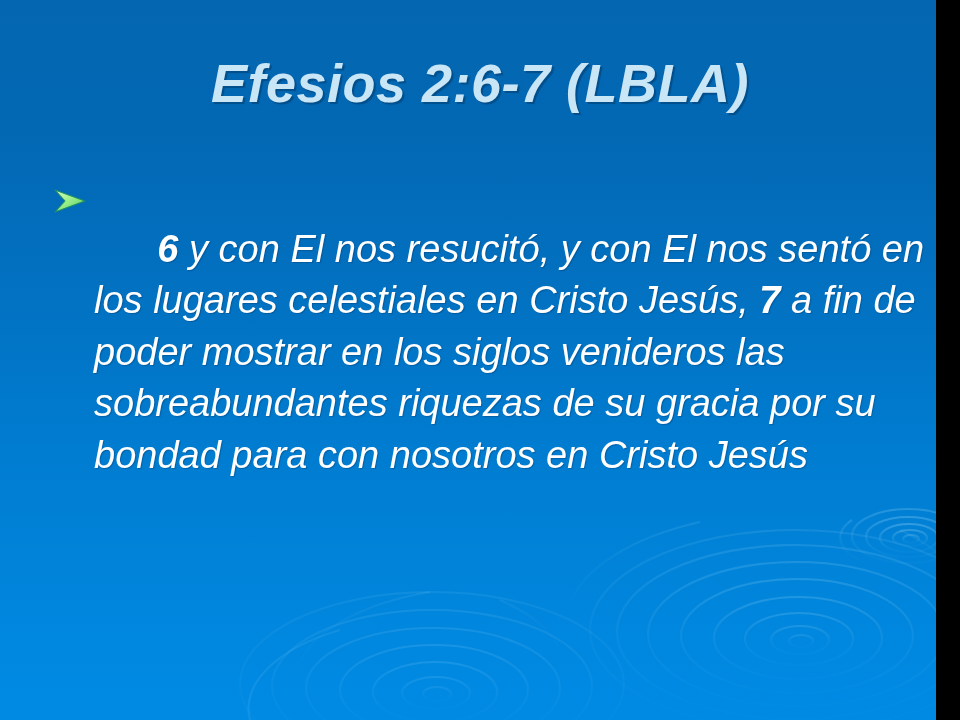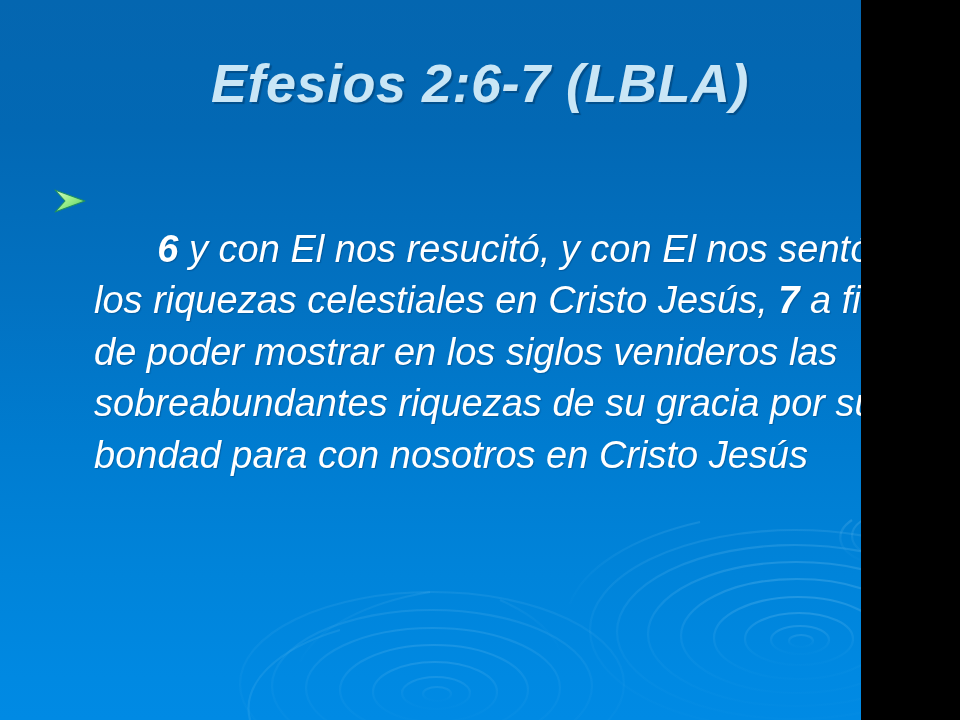--- a/index.html
+++ b/index.html
@@ -4,21 +4,21 @@
 <title>Efesios 2:6-7 (LBLA)</title>
 <style>
   html, body {
     margin: 0;
     padding: 0;
     background: #000;
   }
 
   #slide {
     position: relative;
-    width: 861px;
+    width: 936px;
     height: 720px;
     overflow: hidden;
     font-family: "Liberation Sans", sans-serif;
     
     background: linear-gradient(180deg,
         #0466b0 0%,
         #0268b4 18%,
         #0272c2 42%,
         #007cd0 62%,
         #0084da 80%,
@@ -168,18 +168,18 @@
             <stop offset="45%" stop-color="#9cf08c"></stop>
             <stop offset="100%" stop-color="#57c95f"></stop>
           </linearGradient>
         </defs>
 
         <path d="M 3 4 L 33 15 L 3 26 L 13 15 Z" fill="url(#bulletGrad)" stroke="#1f8f63" stroke-width="1.1" stroke-linejoin="round"></path>
       </svg>
     </span>
 
     <div id="verse-text">
-      <span class="vnum">6</span><span> y con El nos resucitó, y con El nos sentó en los riquezas celestiales en Cristo Jesús,</span><span> </span><span class="vnum">7</span><span> a fin de poder mostrar en los siglos venideros las sobreabundantes riquezas de su gracia por su bondad para con nosotros en Cristo Jesús</span>
+      <span class="vnum">6</span><span> y con El nos resucitó, y con El nos sentó en los lugares celestiales en Cristo Jesús,</span><span> </span><span class="vnum">7</span><span> a fin de poder mostrar en los siglos venideros las sobreabundantes riquezas de su gracia por su bondad para con nosotros en Cristo Jesús</span>
     </div>
 
   </div>
 
 </div>
 
 </body></html>

